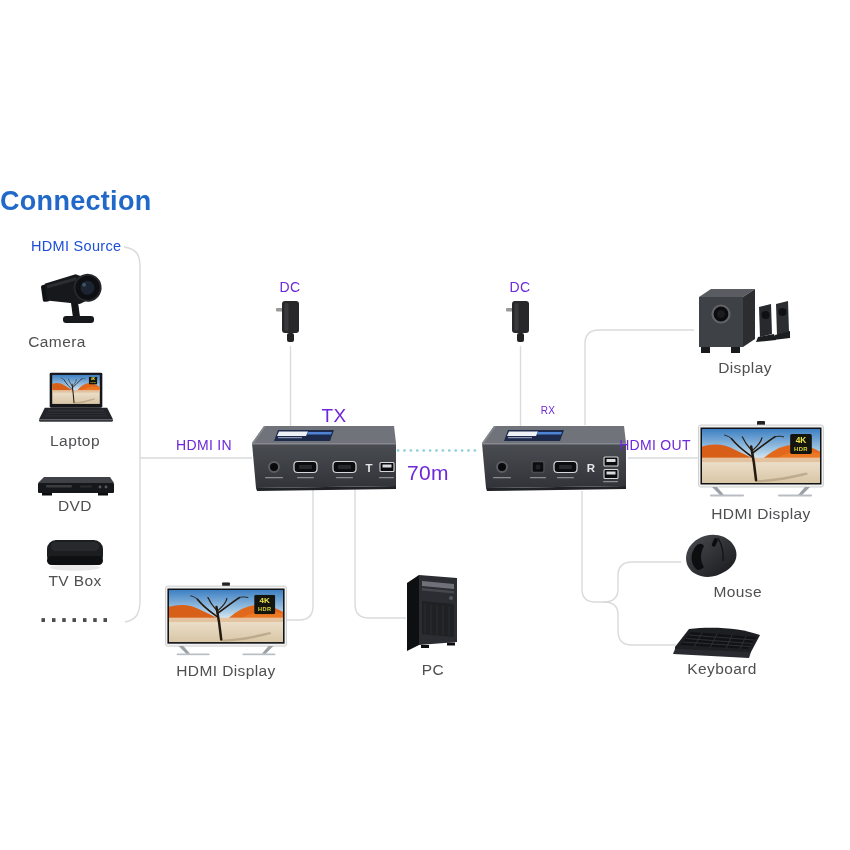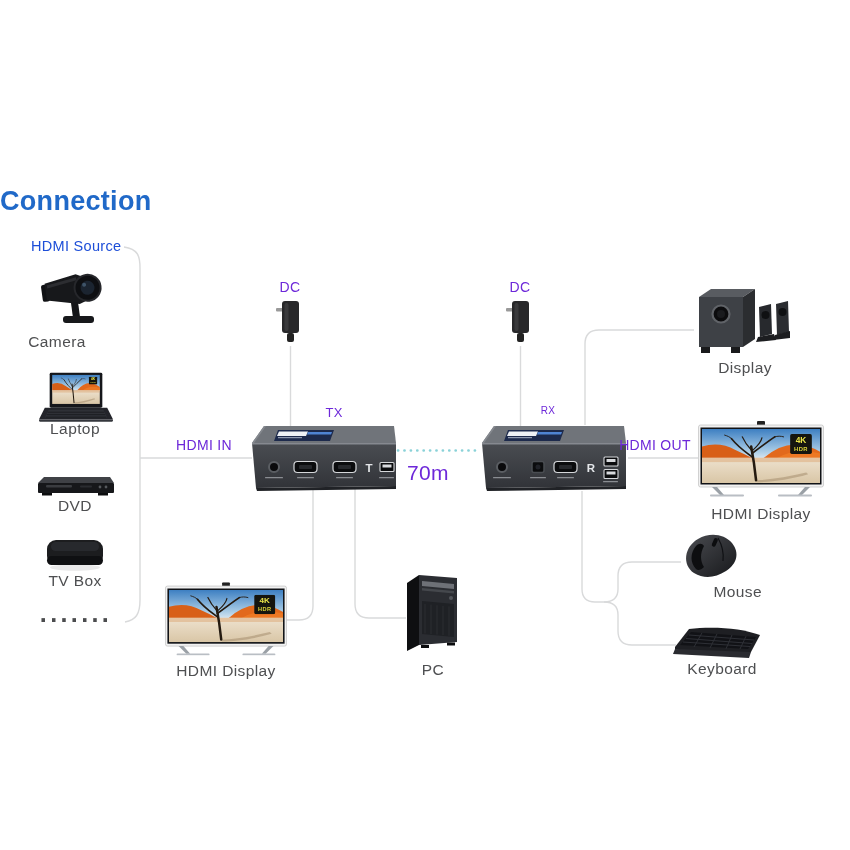--- a/index.html
+++ b/index.html
@@ -122,21 +122,21 @@
     <use href="#sym-badge" x="53" y="4" width="9" height="8"></use>
     <polygon points="8,36 72,36 78,48 2,48" fill="#23242a"></polygon>
     <polygon points="12,38 68,38 72,46 8,46" fill="#2e3036"></polygon>
     <g stroke="#17181c" stroke-width="0.8">
       <line x1="11" y1="40.5" x2="69" y2="40.5"></line>
       <line x1="10" y1="43" x2="70" y2="43"></line>
       <line x1="9" y1="45.5" x2="71" y2="45.5"></line>
     </g>
     <rect x="2" y="48" width="76" height="2.2" rx="1.1" fill="#35373d"></rect>
   </svg>
-  <div class="cap lbl" style="left:25px;top:420px;width:100px;">Laptop</div>
+  <div class="cap lbl" style="left:25px;top:432px;width:100px;">Laptop</div>
 
   <svg class="abs dev" style="left:36px;top:477px" width="78" height="20" viewBox="0 0 78 20">
     <polygon points="8,0 74,0 78,6 2,6" fill="#3f4146"></polygon>
     <rect x="2" y="6" width="76" height="10" rx="1" fill="#16171a"></rect>
     <rect x="10" y="8" width="26" height="2.5" rx="1" fill="#3a3c40"></rect>
     <rect x="44" y="8.5" width="12" height="2" rx="0.8" fill="#2a2c30"></rect>
     <circle cx="64" cy="10" r="1.4" fill="#55585c"></circle>
     <circle cx="70" cy="10" r="1.4" fill="#55585c"></circle>
     <rect x="6" y="16" width="10" height="2.5" fill="#0c0d0f"></rect>
     <rect x="62" y="16" width="10" height="2.5" fill="#0c0d0f"></rect>
@@ -164,21 +164,21 @@
   </svg>
 
   <div class="tag lbl" style="left:500px;top:279px;width:40px;">DC</div>
   <svg class="abs dev" style="left:506px;top:298px" width="26" height="50" viewBox="0 0 26 50">
     <rect x="0" y="10" width="7" height="3.5" rx="1" fill="#9a9a9a"></rect>
     <rect x="6" y="3" width="17" height="32" rx="3" fill="#28282a"></rect>
     <rect x="8.5" y="5" width="4" height="28" rx="2" fill="#3a3a3c"></rect>
     <rect x="11" y="35" width="7" height="9" rx="2" fill="#222"></rect>
   </svg>
 
-  <div class="tag lbl" style="left:314px;top:405px;width:40px;font-size:13px;">TX</div>
+  <div class="tag lbl" style="left:314px;top:405px;width:40px;font-size:19px;">TX</div>
   <svg class="abs dev" style="left:248px;top:424px" width="150" height="68" viewBox="0 0 150 68">
     <polygon points="4,19 16,2 146,2 148,19" fill="#70747a"></polygon>
     <polygon points="4,19 16,2 18,2 6,19" fill="#85898f"></polygon>
     <g>
       <polygon points="30,6 86,6 82,17 26,17" fill="#1d2a4c"></polygon>
       <polygon points="31,7.5 60,7.5 58,12 29,12" fill="#eef1f5"></polygon>
       <polygon points="60,8 84,8 83,10.5 59,10.5" fill="#4f84d4"></polygon>
       <rect x="30" y="13" width="24" height="1.2" fill="#aab4c8" opacity="0.8"></rect>
     </g>
     <polygon points="4,19 148,19 148,62 8,64" fill="url(#gFace)"></polygon>

